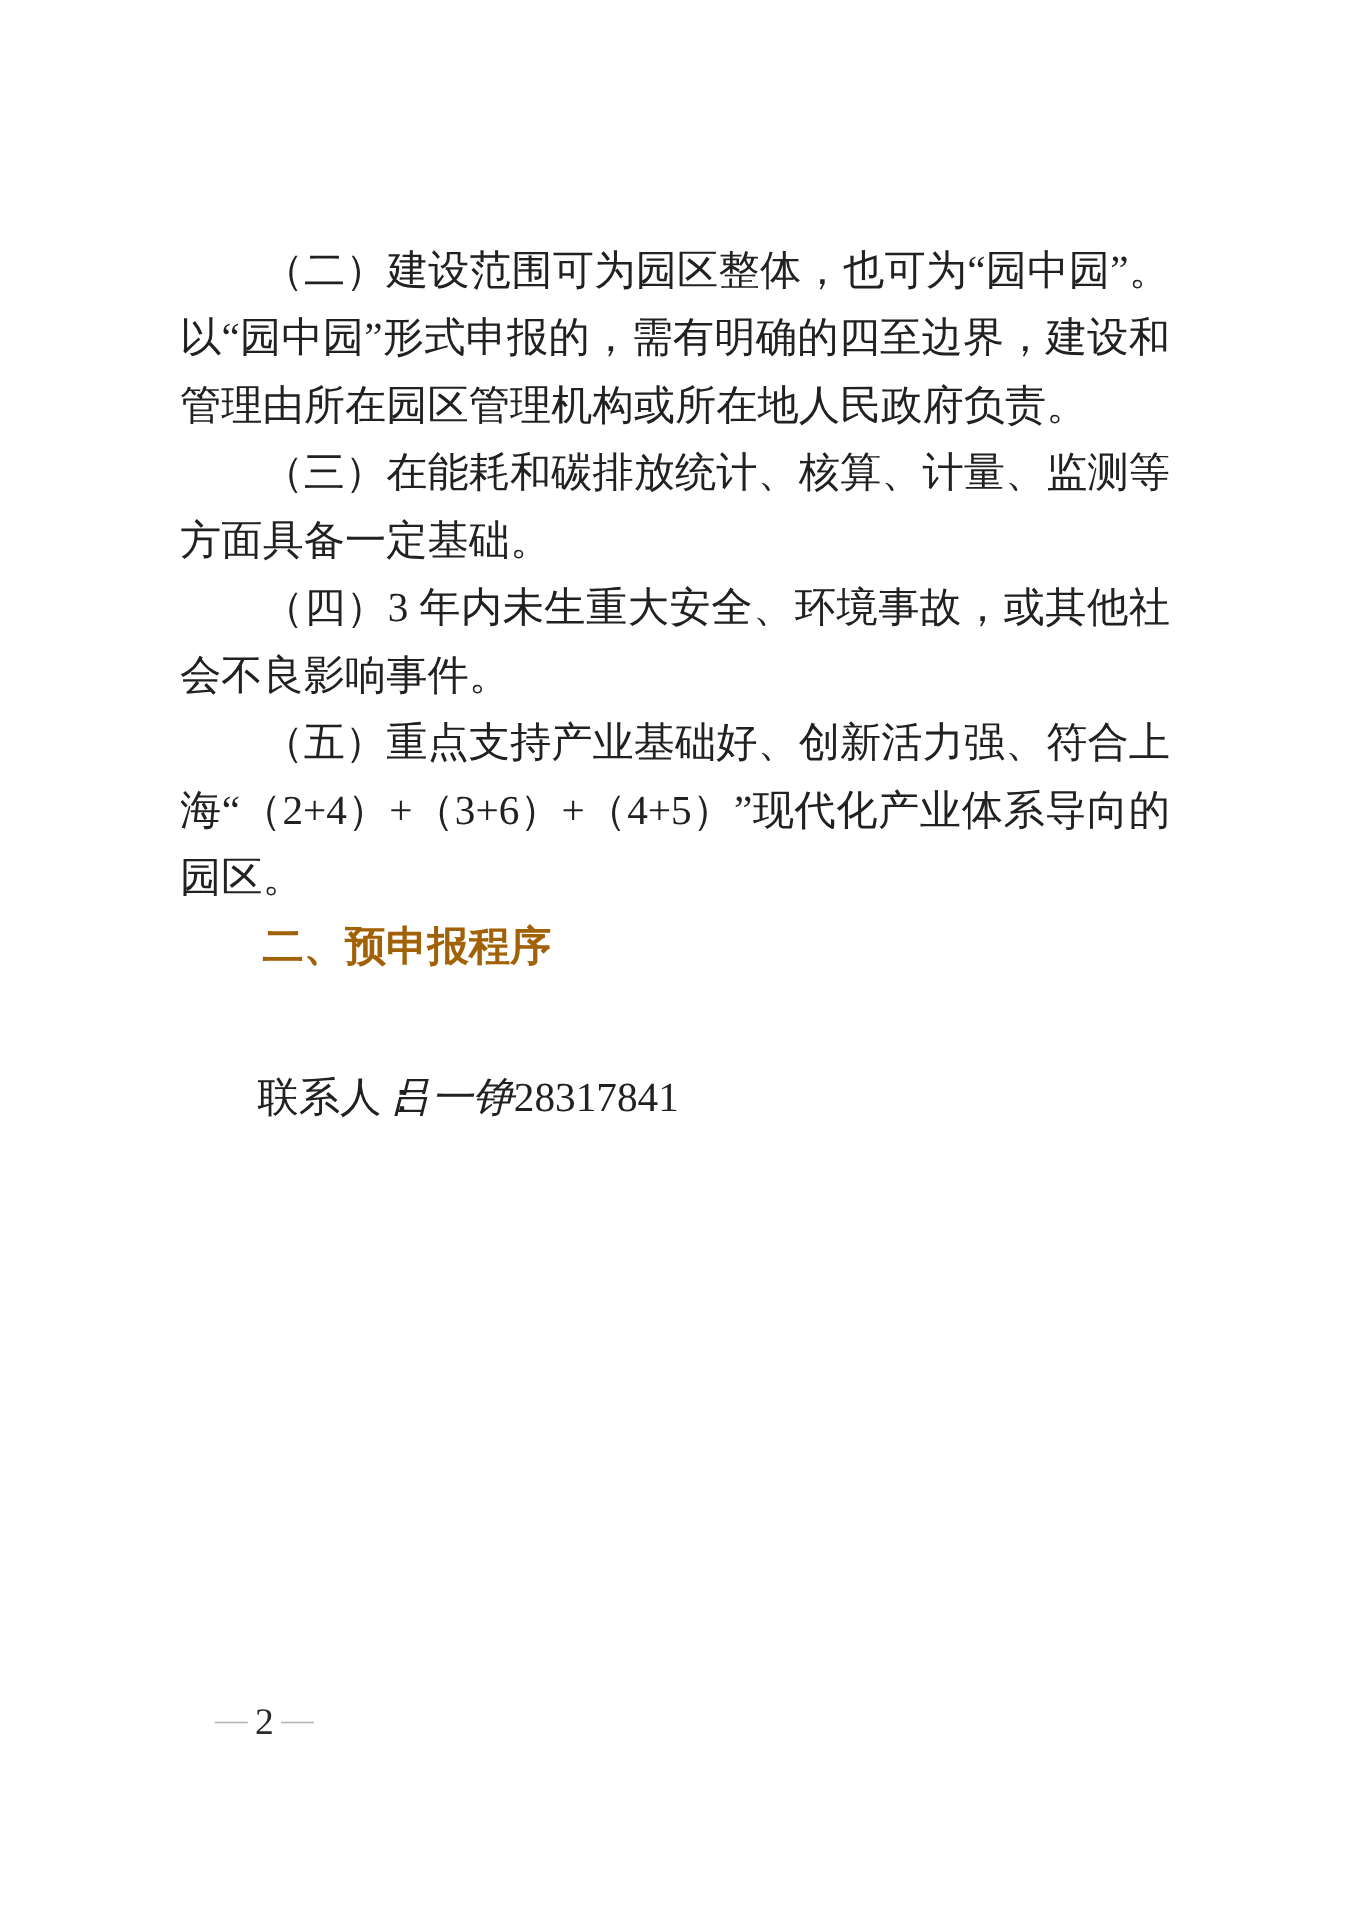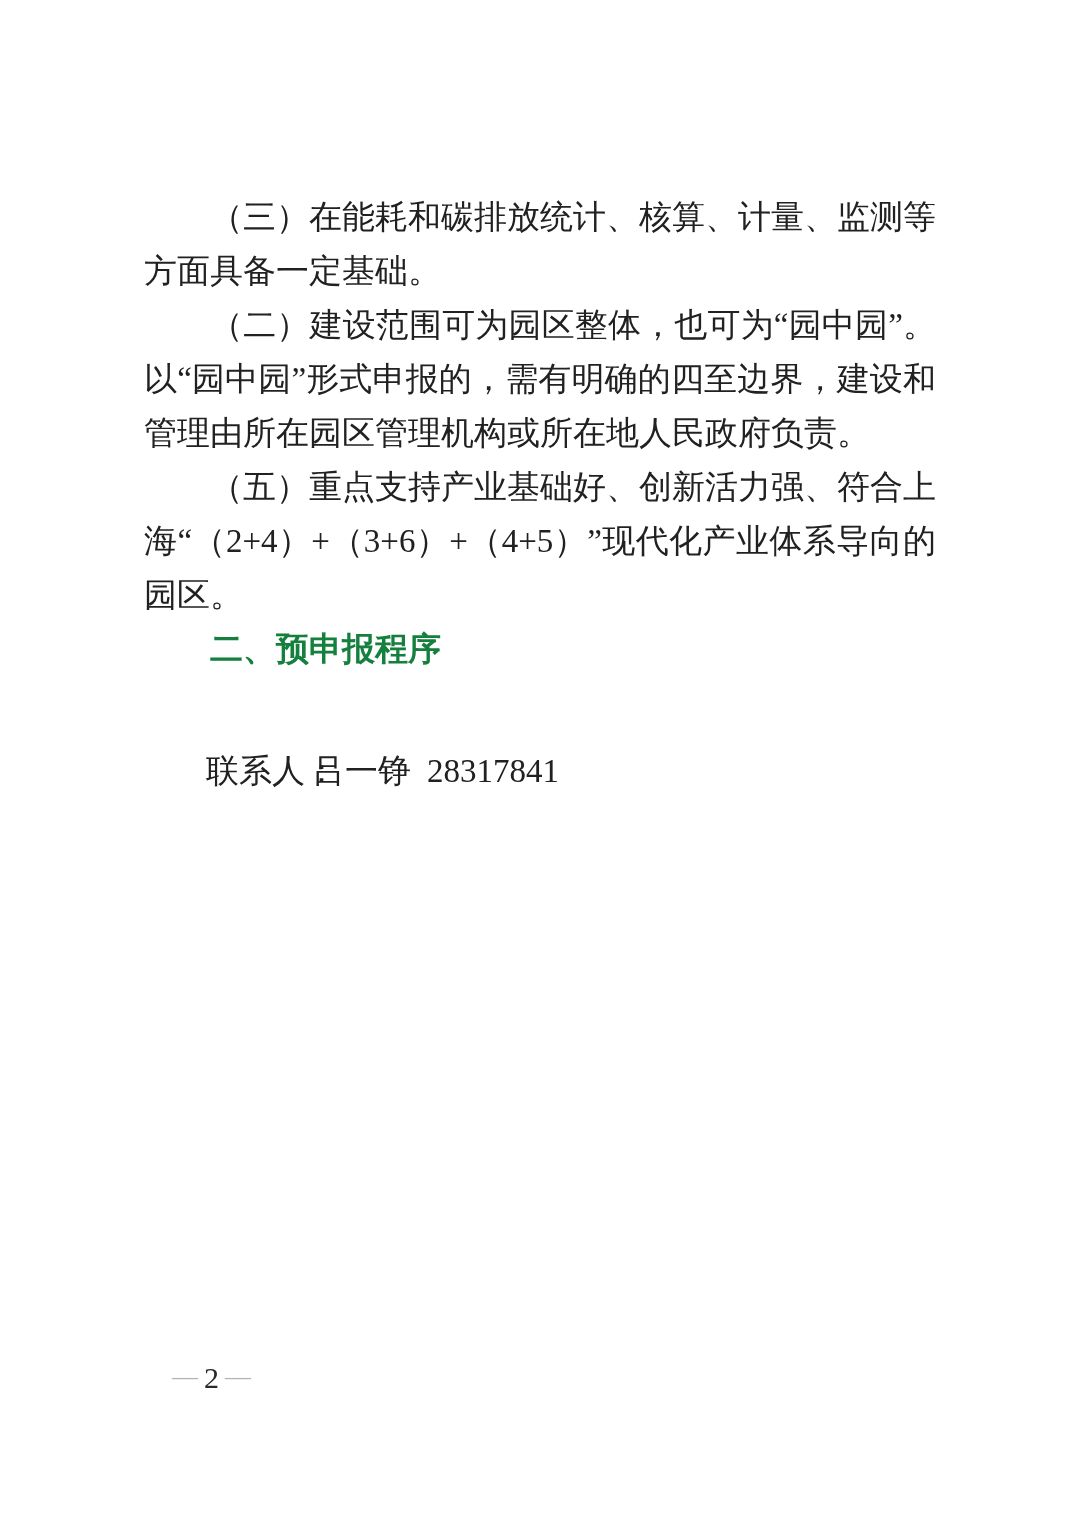--- a/index.html
+++ b/index.html
@@ -32,21 +32,21 @@
     text-indent: 2em;
     word-break: break-word;
   }
   .section-heading {
     margin: 0;
     font-size: 33px;
     line-height: 54px;
     font-family: "Liberation Sans", "DejaVu Sans", sans-serif;
     font-weight: 700;
     text-indent: 2em;
-    color: #15803d;
+    color: #a16207;
   }
   .contacts {
     margin-top: 68px;
     font-size: 33px;
     line-height: 54px;
     padding-left: 62px;
   }
   .contact-row {
     display: flex;
     align-items: baseline;
@@ -54,21 +54,21 @@
   }
   .contact-label {
     width: 106px;
     flex: 0 0 auto;
   }
   .contact-org {
     width: 226px;
     flex: 0 0 auto;
   }
   .contact-name {
-    margin-right: 16px;
+    font-style: italic;
   }
   .page-footer {
     position: absolute;
     left: 168px;
     top: 1358px;
     font-size: 30px;
     line-height: 40px;
     color: #2a2a2a;
     letter-spacing: 2px;
   }
@@ -79,24 +79,25 @@
     top: -3px;
     padding: 0 4px;
   }
 </style>
 </head>
 <body>
 
 <div class="page">
   <div class="content">
 
+    <p class="body-para">（二）建设范围可为园区整体，也可为“园中园”。以“园中园”形式申报的，需有明确的四至边界，建设和管理由所在园区管理机构或所在地人民政府负责。</p>
+
     <p class="body-para">（三）在能耗和碳排放统计、核算、计量、监测等方面具备一定基础。</p>
 
-    <p class="body-para">（二）建设范围可为园区整体，也可为“园中园”。以“园中园”形式申报的，需有明确的四至边界，建设和管理由所在园区管理机构或所在地人民政府负责。</p>
-
+    <p class="body-para">（四）3 年内未生重大安全、环境事故，或其他社会不良影响事件。</p>
 
     <p class="body-para">（五）重点支持产业基础好、创新活力强、符合上海“（2+4）+（3+6）+（4+5）”现代化产业体系导向的园区。</p>
 
     <h2 class="section-heading">二、预申报程序</h2>
 
 
 
     <div class="contacts">
       <div class="contact-row">
         <span class="contact-label">联系人：</span>

